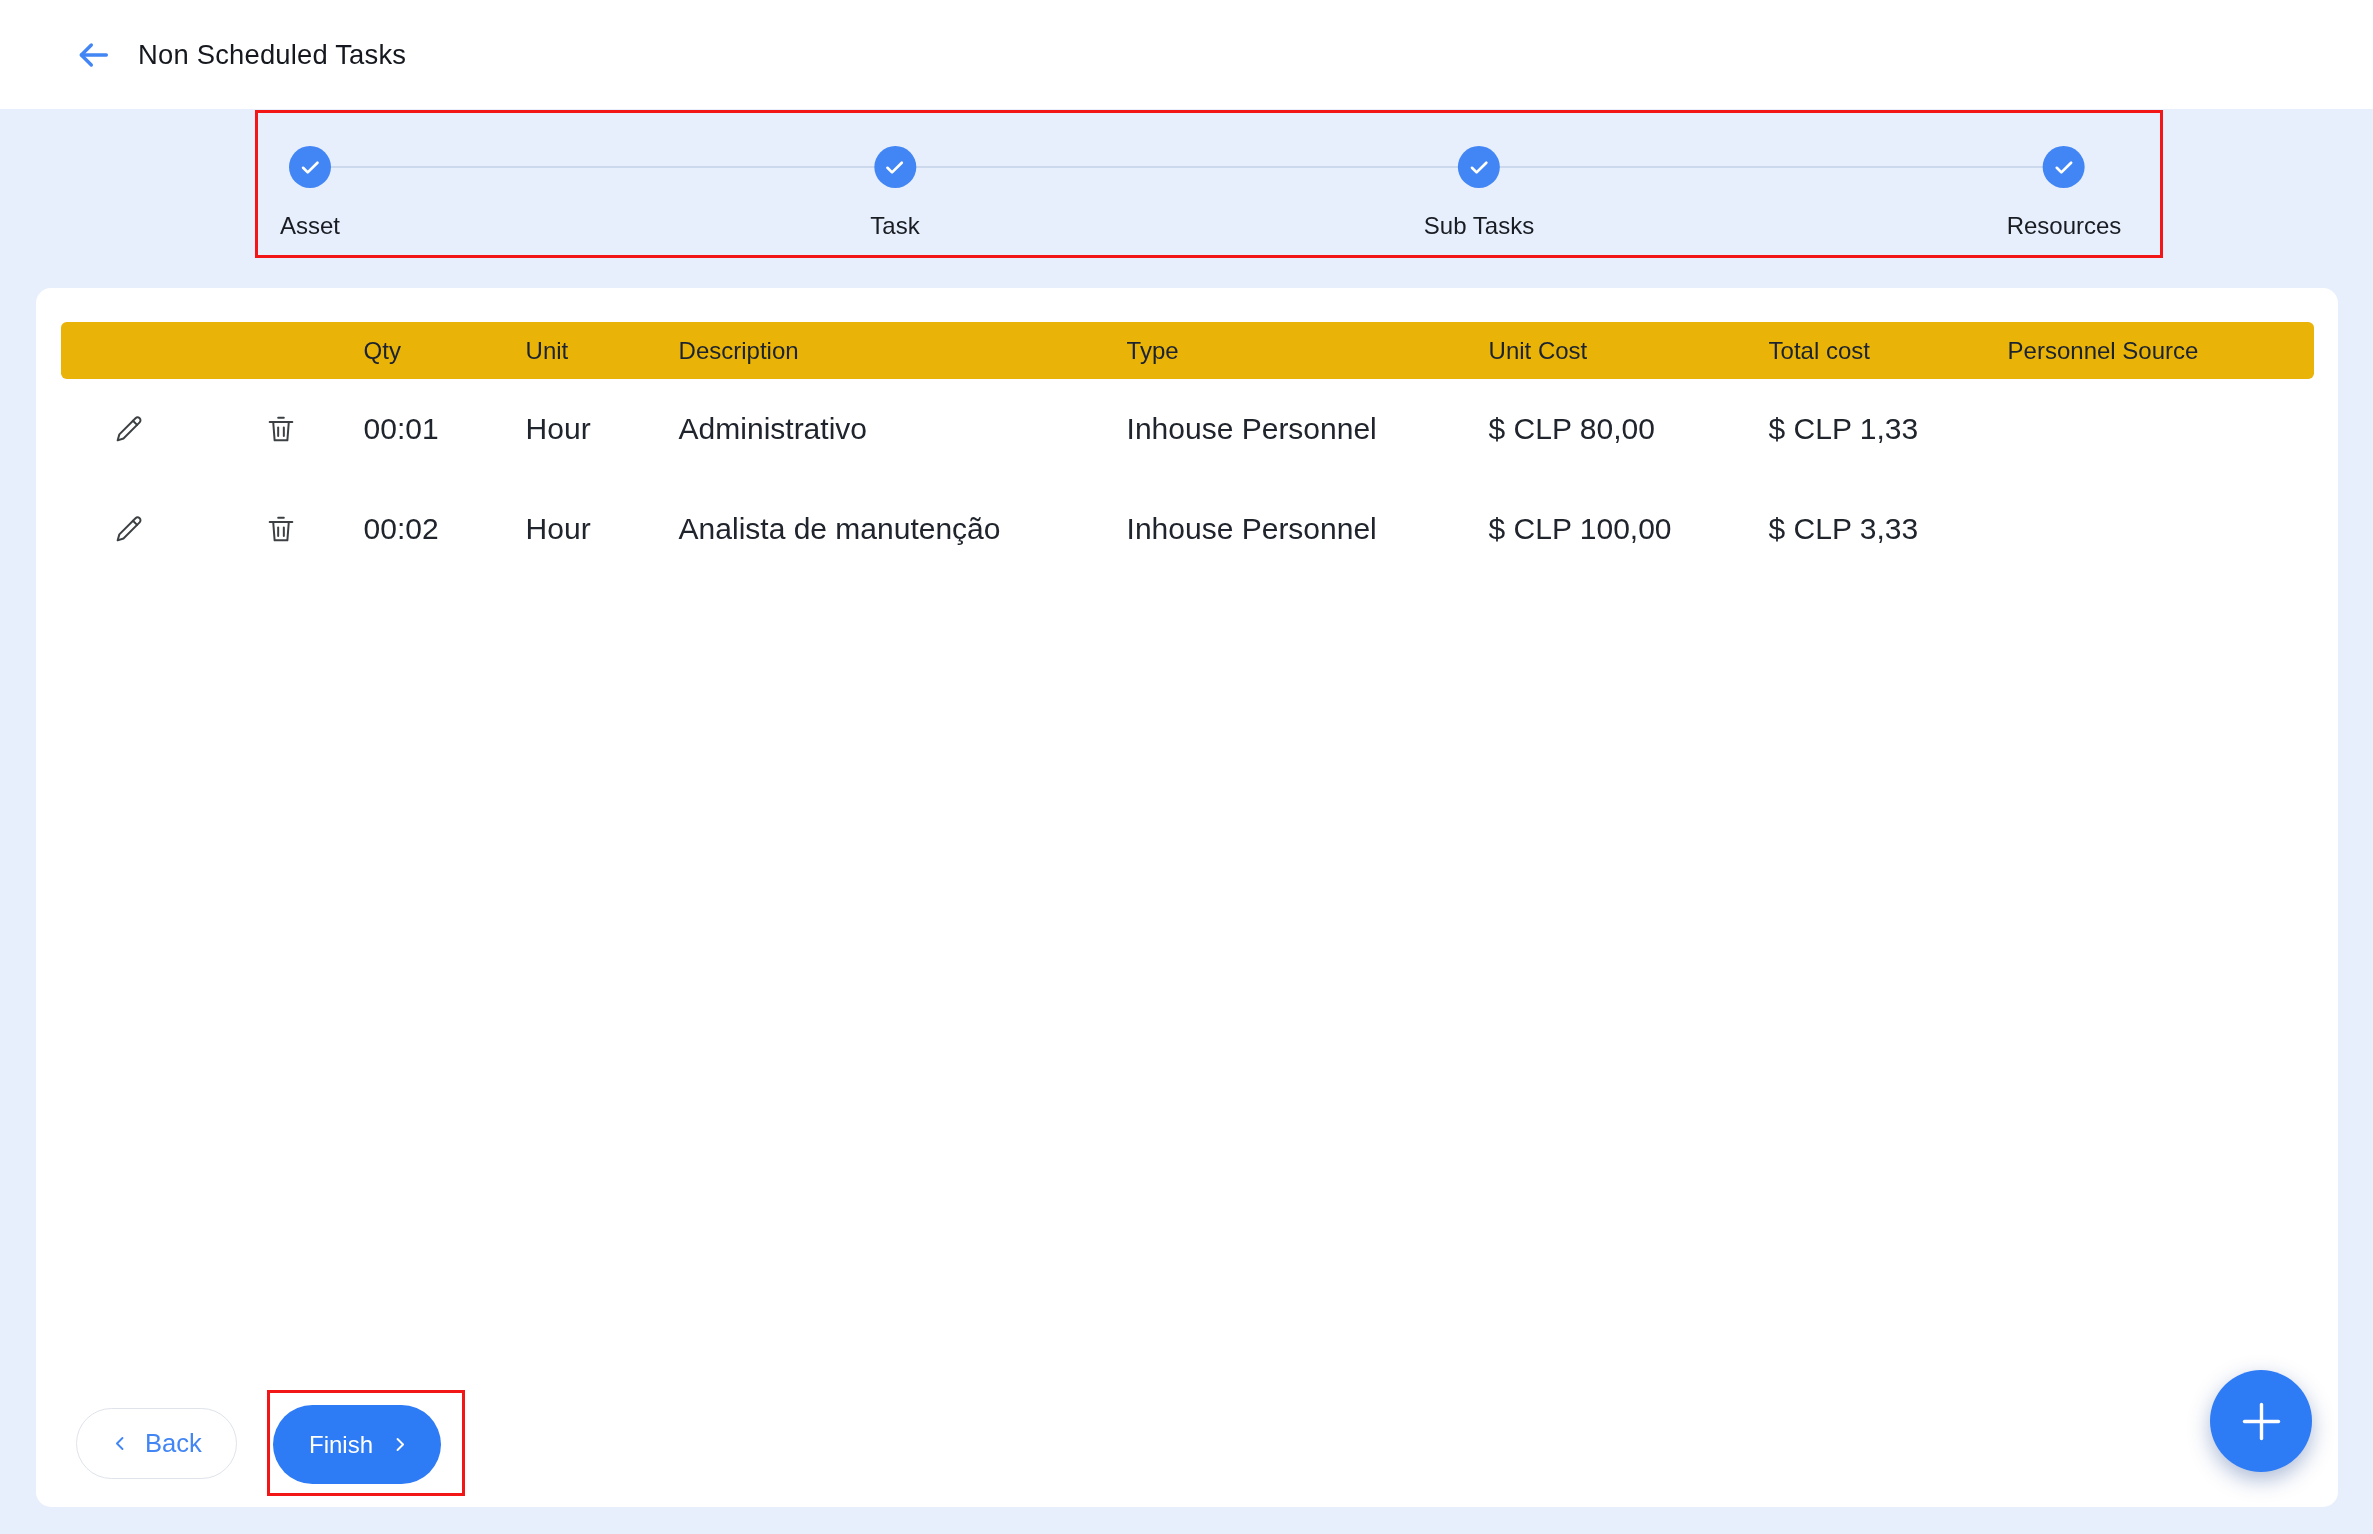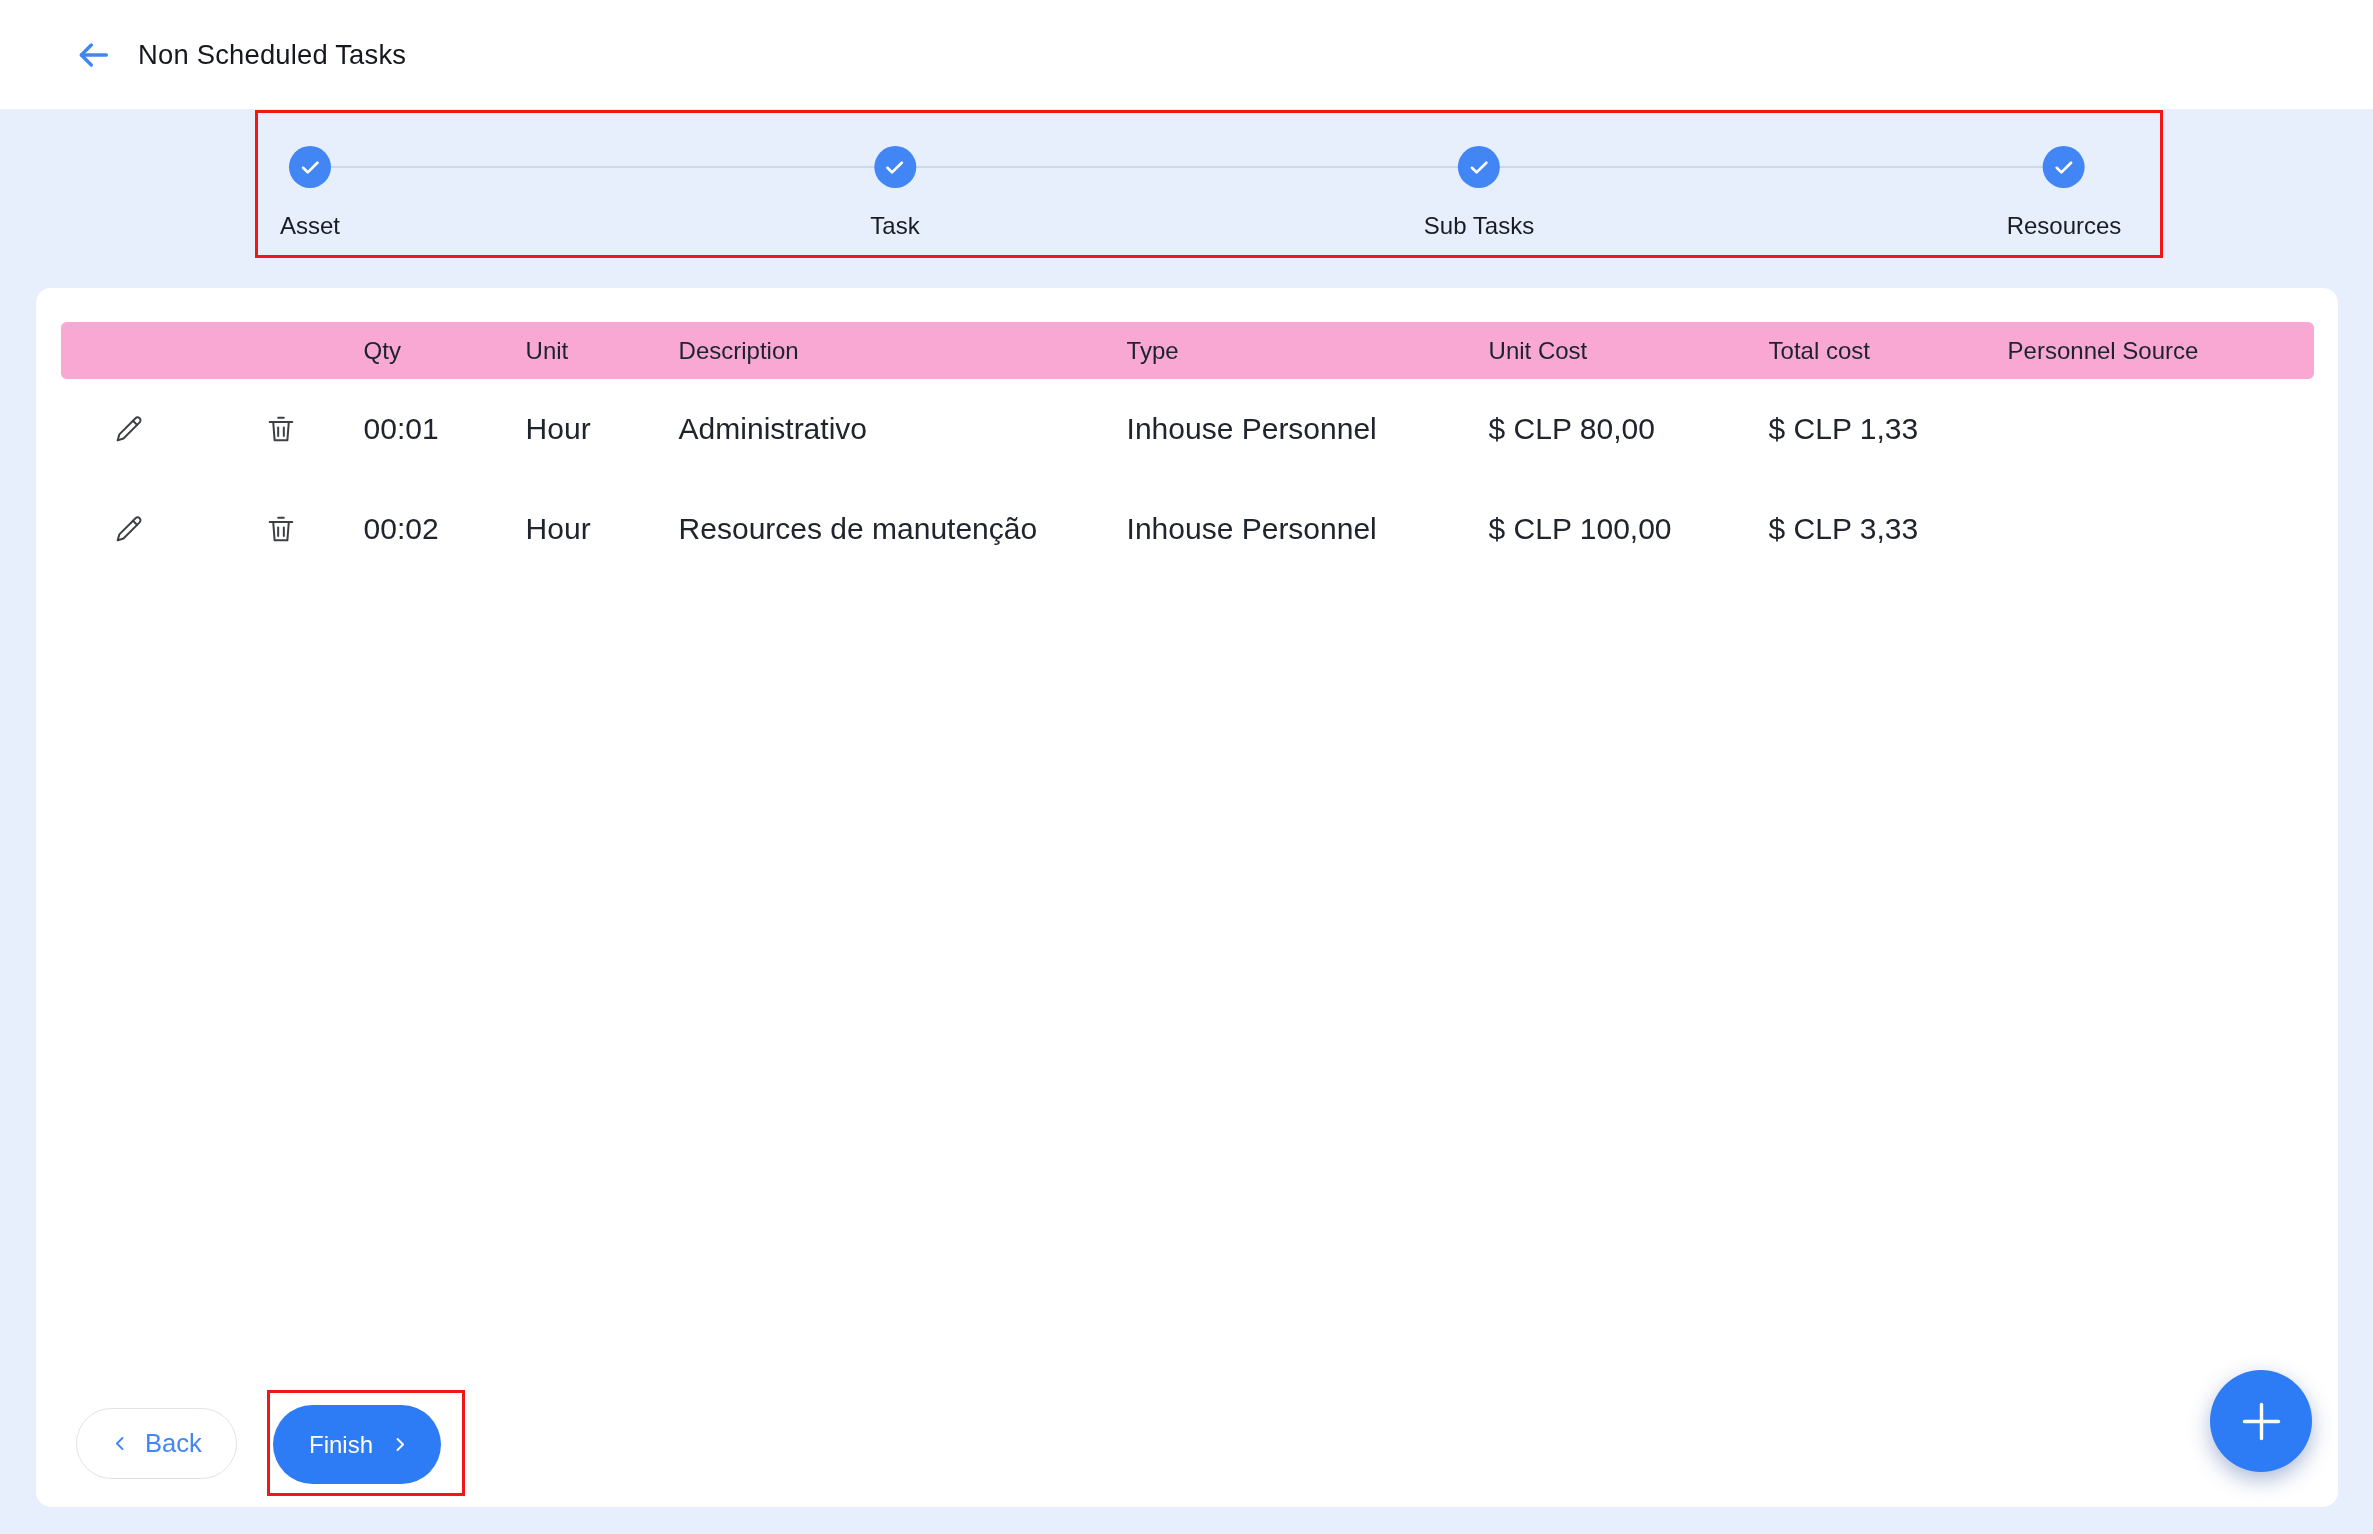--- a/index.html
+++ b/index.html
@@ -81,21 +81,21 @@
   }
 
   
   table.resources {
     position: absolute; left: 24.6px; top: 34px;
     width: 2253px;
     border-collapse: collapse;
     table-layout: fixed;
   }
   table.resources th {
-    background: #f9a8d4;
+    background: #eab308;
     height: 57px;
     text-align: left;
     font-size: 24px;
     font-weight: 500;
     color: #1c2330;
     white-space: nowrap;
   }
   table.resources th:first-child { border-radius: 5.7px 0 0 5.7px; }
   table.resources th:last-child  { border-radius: 0 5.7px 5.7px 0; }
   table.resources td {
@@ -278,21 +278,21 @@
                 <path d="M4 7h16"></path>
                 <path d="M10 4h4"></path>
                 <path d="M6.5 7l1 13h9l1-13"></path>
                 <path d="M10 11v6"></path>
                 <path d="M14 11v6"></path>
               </svg>
           </div>
         </td>
         <td>00:02</td>
         <td>Hour</td>
-        <td>Resources de manutenção</td>
+        <td>Analista de manutenção</td>
         <td>Inhouse Personnel</td>
         <td>$ CLP 100,00</td>
         <td>$ CLP 3,33</td>
         <td></td>
       </tr>
     </tbody>
   </table>
 
   <button class="btn-back">
     <svg width="19" height="19" viewBox="0 0 24 24" fill="none" stroke="#4285f4" stroke-width="2.4" stroke-linecap="round" stroke-linejoin="round">

